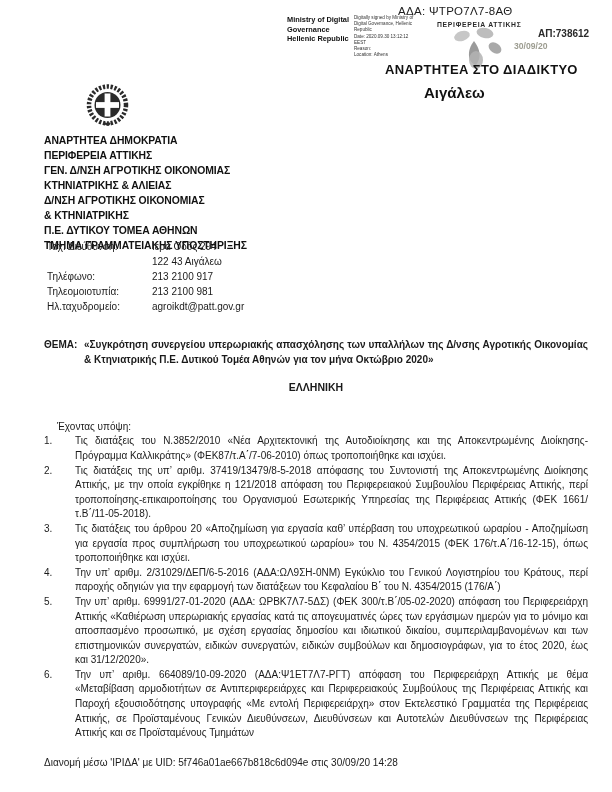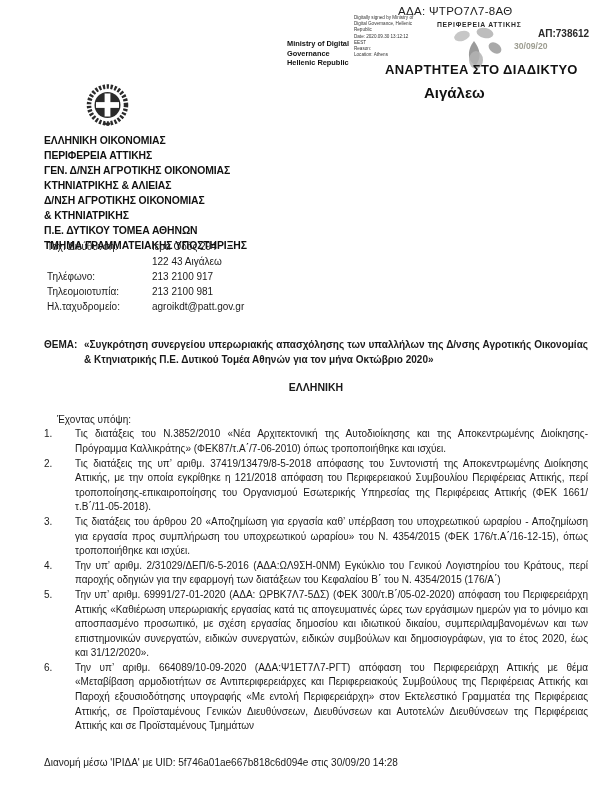--- a/index.html
+++ b/index.html
@@ -8,21 +8,21 @@
     font-family:"Liberation Sans","DejaVu Sans",sans-serif;
     color:#1a1a1a;background:#ffffff;
   }
   .page{position:relative;width:612px;height:792px;background:#fff;overflow:hidden;}
 
   .pre{white-space:pre-line;}
 
   .ada{position:absolute;left:398px;top:5px;font-size:11.5px;letter-spacing:0.3px;color:#1c1c1c;}
 
   .ministry-name{position:absolute;left:287px;top:15px;width:66px;
-    font-size:7.4px;font-weight:bold;line-height:1.3;color:#111;margin-top:24px;}
+    font-size:7.4px;font-weight:bold;line-height:1.3;color:#111;}
   .sig-details{position:absolute;left:354px;top:15px;width:64px;
     font-size:4.6px;line-height:1.35;color:#333;}
 
   .stamp-org{position:absolute;left:437px;top:21px;font-size:6.8px;font-weight:bold;
     letter-spacing:0.7px;color:#2a2a2a;}
   .stamp-logo{position:absolute;left:452px;top:27px;}
   .stamp-ap{position:absolute;left:538px;top:28px;font-size:10px;font-weight:bold;color:#2a2a2a;}
   .stamp-date{position:absolute;left:514px;top:41px;font-size:8.6px;font-weight:bold;color:#9c9c90;}
 
   .banner{position:absolute;left:385px;top:62px;font-size:13px;font-weight:bold;
@@ -37,21 +37,21 @@
   .contact{position:absolute;left:47px;top:239px;font-size:10px;line-height:15px;color:#1a1a1a;}
   .contact-row{display:flex;}
   .contact-label{width:105px;flex:0 0 105px;}
 
   .main{position:absolute;left:44px;top:338px;width:544px;font-size:10px;
     line-height:14.6px;color:#1a1a1a;}
   .subject-row{display:flex;font-weight:bold;justify-content:space-between;}
   .subject-label{width:40px;flex:0 0 40px;}
   .subject-text{flex:1;text-align:justify;text-align-last:left;}
   .decision-heading{margin-top:13px;text-align:center;font-weight:bold;font-size:10.5px;}
-  .preamble{margin-top:18px;padding-left:13px;}
+  .preamble{margin-top:25px;padding-left:13px;}
   .items{margin-top:0;}
   .item-row{display:flex;}
   .item-num{width:31px;flex:0 0 31px;}
   .item-text{flex:1;text-align:justify;text-align-last:left;}
 
   .footer{position:absolute;left:44px;top:757px;width:544px;font-size:10px;color:#1a1a1a;}
 </style>
 </head>
 <body>
 
@@ -87,21 +87,21 @@
     <svg width="47" height="50" viewBox="0 0 47 50">
       <circle cx="23.5" cy="24" r="18.5" fill="none" stroke="#2b2b2b" stroke-width="4.5" stroke-dasharray="2.3 1.6"></circle>
       <circle cx="23.5" cy="24" r="13" fill="#2b2b2b"></circle>
       <rect x="20.6" y="12.5" width="5.8" height="23" fill="#ffffff"></rect>
       <rect x="12" y="21.1" width="23" height="5.8" fill="#ffffff"></rect>
       <path d="M21 42 q2.5 3 5 0" stroke="#2b2b2b" stroke-width="2" fill="none"></path>
     </svg>
   </div>
 
   <div class="letterhead">
-    <div>ΕΛΛΗΝΙΚΗ ΟΙΚΟΝΟΜΙΑΣ</div>
+    <div>ΑΝΑΡΤΗΤΕΑ ΔΗΜΟΚΡΑΤΙΑ</div>
     <div>ΠΕΡΙΦΕΡΕΙΑ ΑΤΤΙΚΗΣ</div>
     <div>ΓΕΝ. Δ/ΝΣΗ ΑΓΡΟΤΙΚΗΣ ΟΙΚΟΝΟΜΙΑΣ</div>
     <div>ΚΤΗΝΙΑΤΡΙΚΗΣ &amp; ΑΛΙΕΙΑΣ</div>
     <div>Δ/ΝΣΗ ΑΓΡΟΤΙΚΗΣ ΟΙΚΟΝΟΜΙΑΣ</div>
     <div>&amp; ΚΤΗΝΙΑΤΡΙΚΗΣ</div>
     <div>Π.Ε. ΔΥΤΙΚΟΥ ΤΟΜΕΑ ΑΘΗΝΩΝ</div>
     <div>ΤΜΗΜΑ ΓΡΑΜΜΑΤΕΙΑΚΗΣ ΥΠΟΣΤΗΡΙΞΗΣ</div>
   </div>
 
   <div class="contact">

